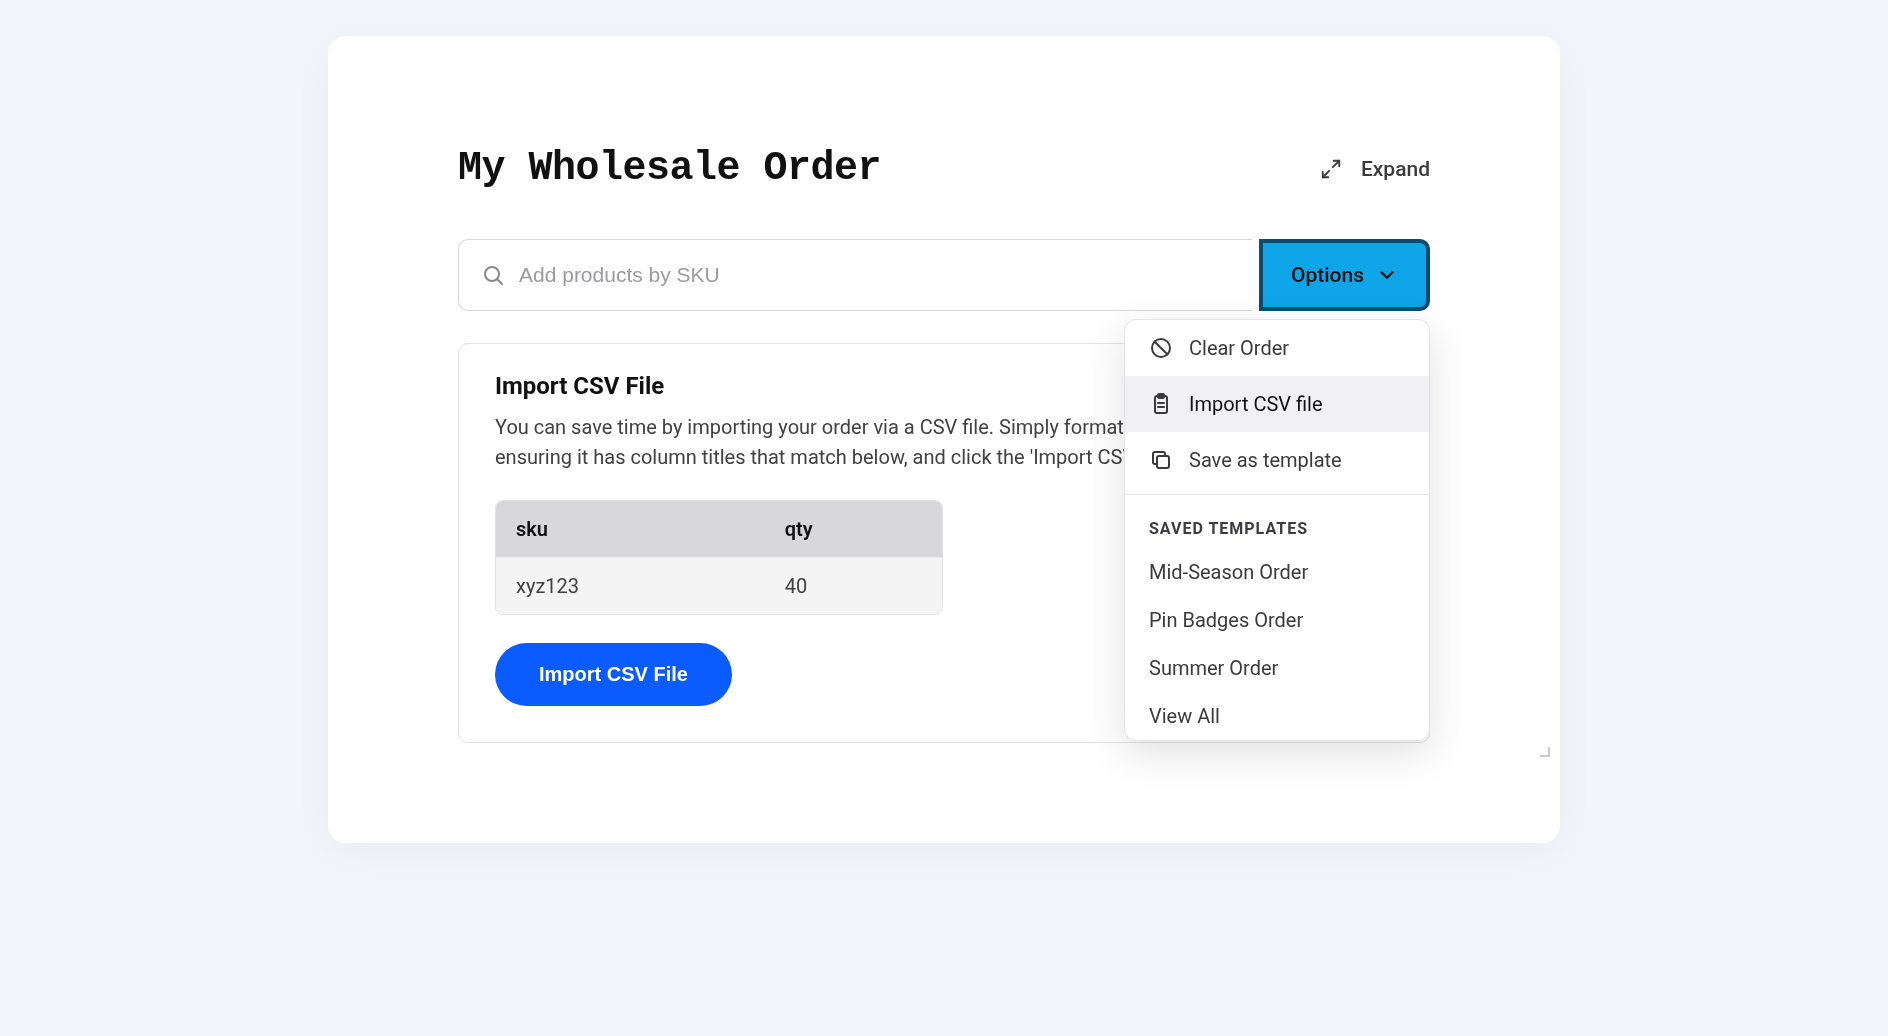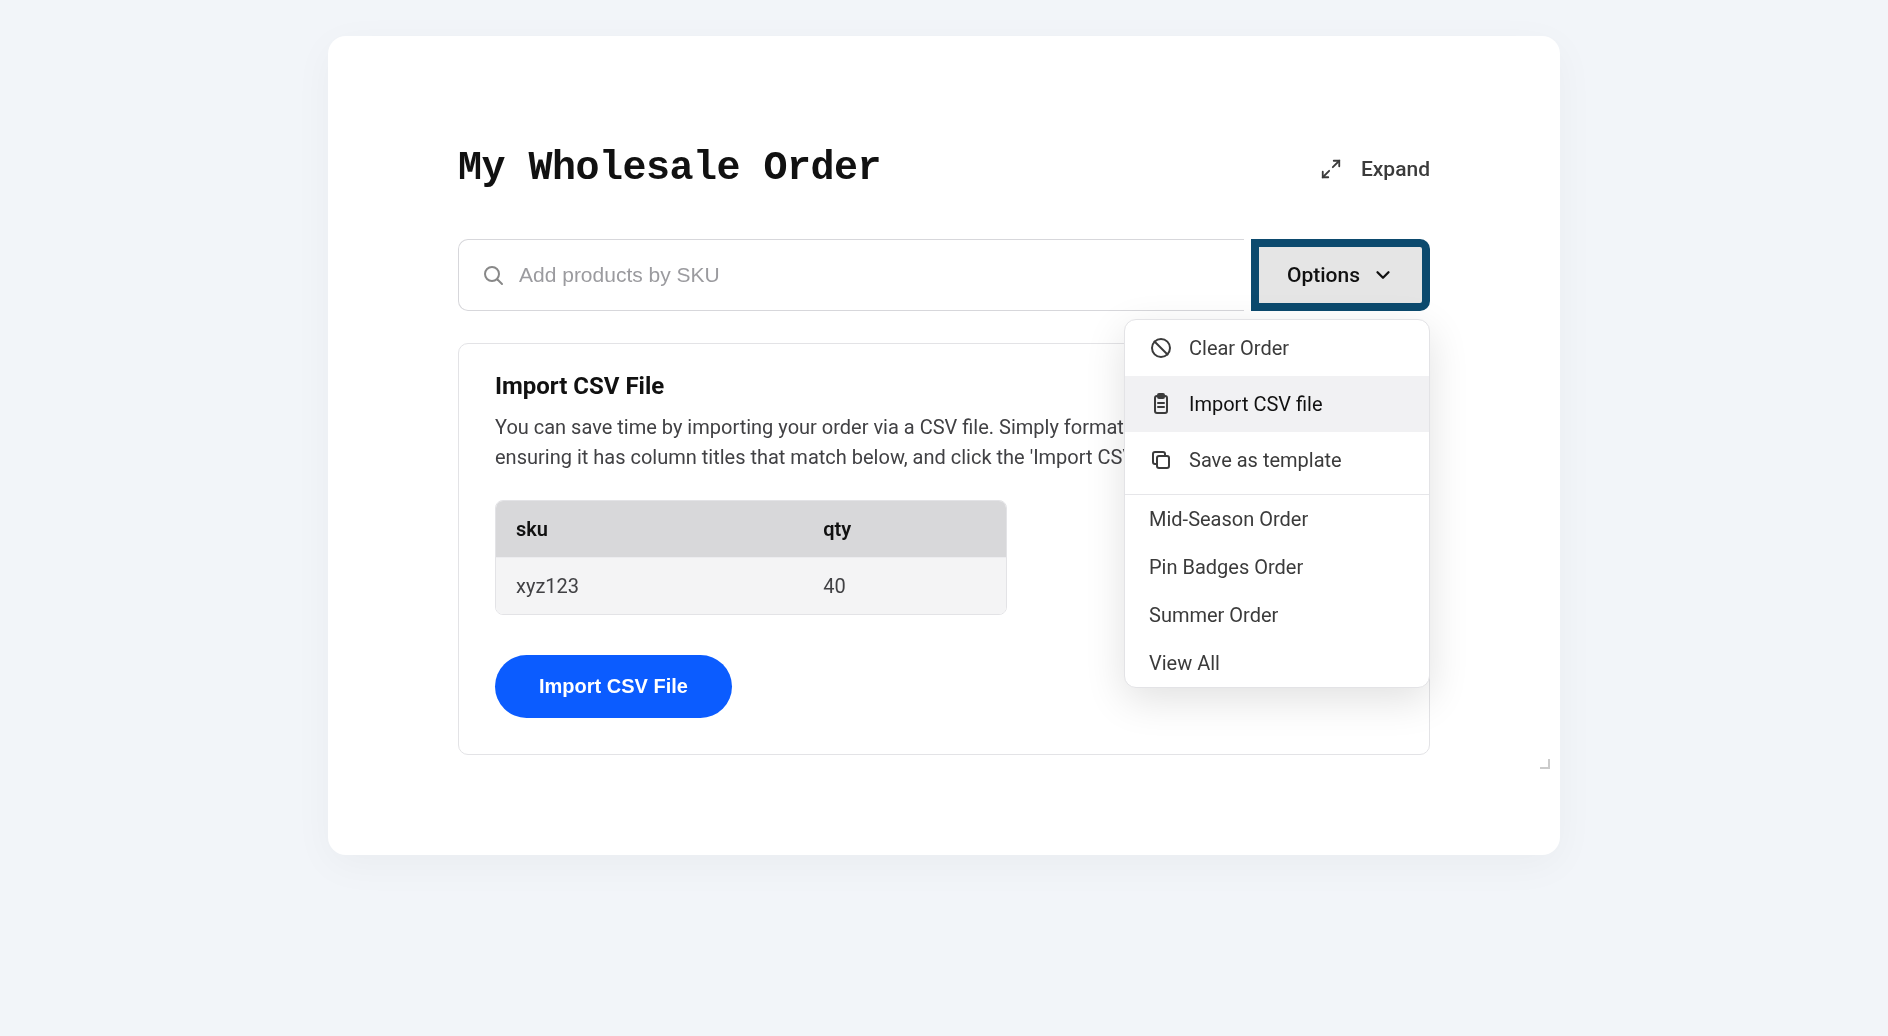--- a/index.html
+++ b/index.html
@@ -71,23 +71,23 @@
   width: 100%;
 }
 .search-input::placeholder { color: #9b9b9f; }
 
 .options-btn {
   display: flex;
   align-items: center;
   gap: 12px;
   height: 72px;
   padding: 0 28px;
-  border: 8px solid #0c4a6e;
+  border: 4px solid #0c4a6e;
   border-radius: 0 10px 10px 0;
-  background: #e5e5e5;
+  background: #0ea5e9;
   font-size: 21px;
   font-weight: 500;
   color: #111;
   cursor: pointer;
 }
 .options-btn svg { width: 22px; height: 22px; }
 
 .dropdown {
   position: absolute;
   top: 80px;
@@ -147,25 +147,25 @@
 }
 .import-desc {
   font-size: 20px;
   color: #414144;
   line-height: 1.5;
   margin-bottom: 28px;
   max-width: 780px;
 }
 
 .example-table {
-  width: 512px;
+  width: 448px;
   border: 1px solid #e3e3e6;
   border-radius: 8px;
   overflow: hidden;
-  margin-bottom: 40px;
+  margin-bottom: 28px;
   border-collapse: separate;
   border-spacing: 0;
 }
 .example-table th {
   background: #d8d8da;
   font-size: 20px;
   font-weight: 600;
   text-align: left;
   padding: 16px 20px;
   color: #111;
@@ -263,20 +263,21 @@
       <div class="dropdown-item">
         <svg viewBox="0 0 24 24" fill="none" stroke="currentColor" stroke-width="2" stroke-linecap="round" stroke-linejoin="round">
           <rect x="8" y="8" width="12" height="12" rx="2"></rect>
             <path d="M16 8V6a2 2 0 0 0-2-2H6a2 2 0 0 0-2 2v8a2 2 0 0 0 2 2h2"></path>
         </svg>
         <span>Save as template</span>
       </div>
 
       <div class="dropdown-divider"></div>
 
+      <div class="dropdown-heading">SAVED TEMPLATES</div>
       <div class="dropdown-template">Mid-Season Order</div>
       <div class="dropdown-template">Pin Badges Order</div>
       <div class="dropdown-template">Summer Order</div>
       <div class="dropdown-template">View All</div>
     </div>
   </div>
 
   <div class="import-panel">
     <div class="import-title">Import CSV File</div>
     <div class="import-desc">You can save time by importing your order via a CSV file. Simply format the CSV, ensuring it has column titles that match below, and click the 'Import CSV' button</div>

